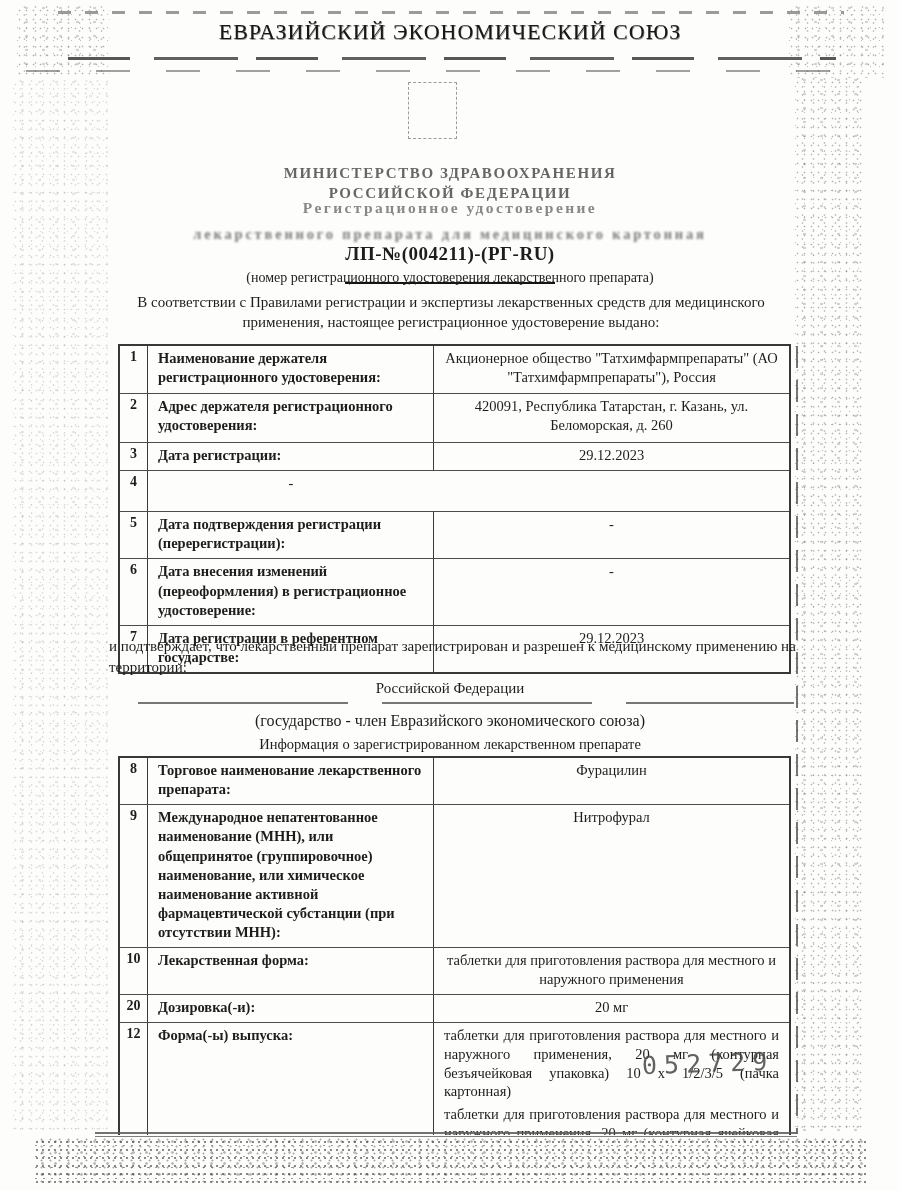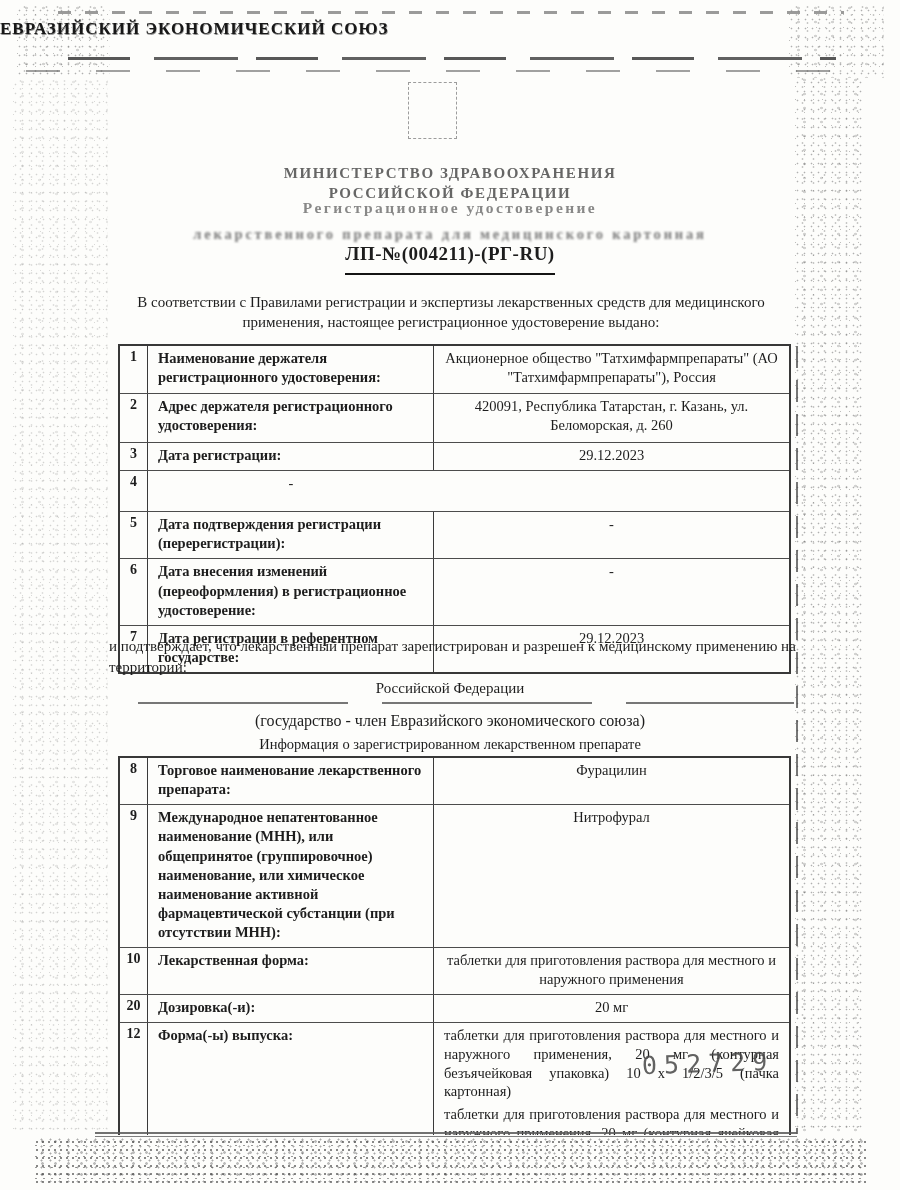--- a/index.html
+++ b/index.html
@@ -33,21 +33,21 @@
     opacity:.7;
   }
   
   .top-dashes{
     position:absolute;top:11px;left:58px;width:786px;height:3px;
     background:repeating-linear-gradient(90deg,#4a4a4a 0 13px,transparent 13px 27px);
     opacity:.55;
   }
   .eaeu-title{
     position:absolute;top:19px;left:0;width:100%;
-    text-align:left;font-size:17px;font-weight:bold;letter-spacing:1px;
+    text-align:center;font-size:22px;font-weight:normal;letter-spacing:1px;
     color:#181818;text-shadow:.6px .6px 0 rgba(60,60,60,.55);
     filter:blur(.25px);
   }
   .rule-a{
     position:absolute;top:57px;left:68px;width:768px;height:3px;
     background:repeating-linear-gradient(90deg,#2e2e2e 0 62px,transparent 62px 86px,#3a3a3a 86px 170px,transparent 170px 188px);
     opacity:.8;
   }
   .rule-b{
     position:absolute;top:70px;left:26px;width:836px;height:2px;
@@ -71,21 +71,21 @@
   .cert-line2{
     position:absolute;top:226px;left:0;width:100%;
     text-align:center;font-size:14.5px;font-weight:bold;letter-spacing:2.8px;
     color:#636363;filter:blur(.8px);opacity:.85;white-space:nowrap;
   }
   .reg-number{
     position:absolute;top:243px;left:0;width:100%;text-align:center;
   }
   .reg-number span{
     display:inline-block;font-size:19px;font-weight:bold;
-    border-bottom:2.2px solid #141414;padding-bottom:8px;letter-spacing:.5px;
+    border-bottom:2.2px solid #141414;padding-bottom:17px;letter-spacing:.5px;
   }
   .reg-caption{
     position:absolute;top:270px;left:0;width:100%;
     text-align:center;font-size:14px;color:#222;
   }
   .intro{
     position:absolute;top:292px;left:105px;width:692px;
     text-align:center;font-size:15px;line-height:1.35;
   }
   
@@ -182,20 +182,21 @@
     <div>МИНИСТЕРСТВО ЗДРАВООХРАНЕНИЯ</div>
     <div>РОССИЙСКОЙ ФЕДЕРАЦИИ</div>
   </div>
 
   <div class="cert-line1">Регистрационное удостоверение</div>
   <div class="cert-line2">лекарственного препарата для медицинского картонная</div>
 
   <div class="reg-number">
     <span>ЛП-№(004211)-(РГ-RU)</span>
   </div>
+  <div class="reg-caption">(номер регистрационного удостоверения лекарственного препарата)</div>
 
   <div class="intro">В соответствии с Правилами регистрации и экспертизы лекарственных средств для медицинского применения, настоящее регистрационное удостоверение выдано:</div>
 
   <div class="doc-table" id="table1">
     <div class="row">
       <div class="cell num">1</div>
       <div class="cell label">Наименование держателя регистрационного удостоверения:</div>
       <div class="cell value">Акционерное общество "Татхимфармпрепараты" (АО "Татхимфармпрепараты"), Россия</div>
     </div>
     <div class="row">

